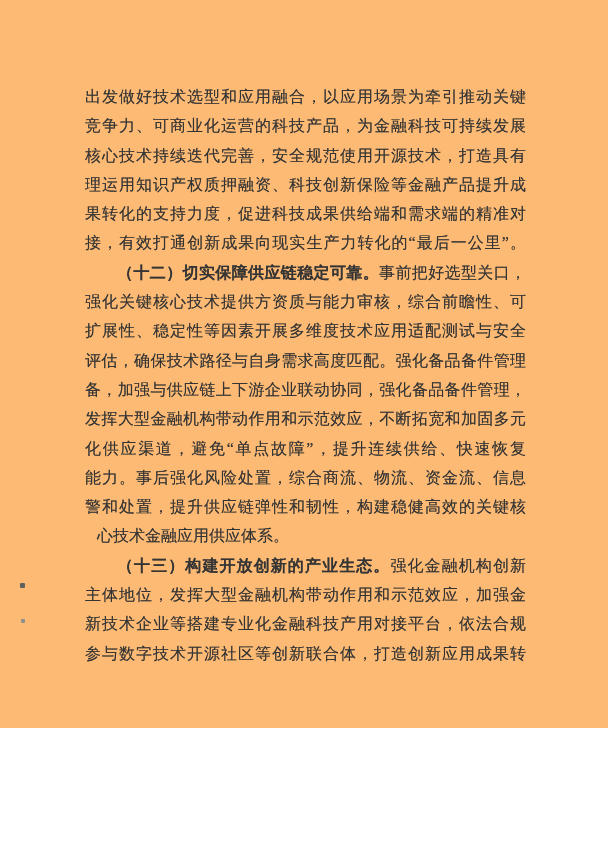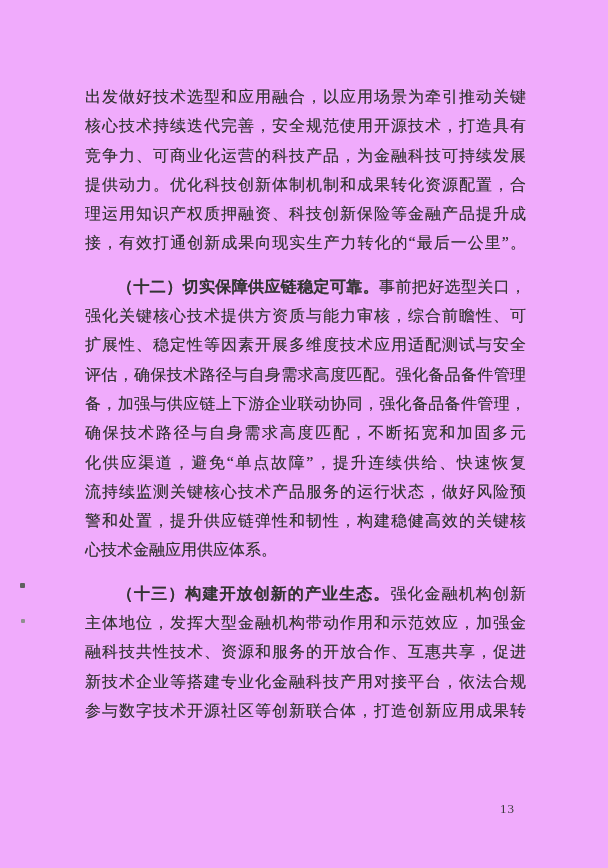--- a/index.html
+++ b/index.html
@@ -5,80 +5,80 @@
   * { box-sizing: border-box; }
   html, body { margin: 0; padding: 0; }
   body {
     width: 608px; height: 868px;
     background: #ffffff;
     font-family: "Liberation Serif", serif;
     overflow: hidden;
   }
   .page {
     position: relative;
-    width: 608px; height: 868px;
-    background: #f0abfc;
+    width: 608px; height: 728px;
+    background: #fdba74;
     overflow: hidden;
   }
   .text-block {
     position: absolute;
     left: 85px; top: 82px; width: 441px;
     color: #343434;
     text-shadow: 0 0 0.6px rgba(52,52,52,0.55);
   }
   .line {
     height: 29.3px;
     line-height: 29.3px;
     font-size: 16px;
     text-align: justify;
     text-align-last: justify;
     white-space: nowrap;
     overflow: visible;
   }
   .line.no-justify {
     text-align: left;
     text-align-last: left;
+    margin-left: 12px;
   }
-  .line.indent { text-indent: 2em; margin-top: 14px; }
+  .line.indent { text-indent: 2em; }
   .seg-bold { font-weight: bold; }
   .page-number {
     position: absolute;
     left: 500px; top: 801px; width: 34px;
     text-align: left;
     font-size: 13px;
     letter-spacing: 1px;
     color: #3a3a3a;
   }
   .speck { position: absolute; border-radius: 1px; }
   .speck-1 { left: 20px; top: 583px; width: 5px; height: 5px; background: #606060; }
   .speck-2 { left: 21px; top: 619px; width: 4px; height: 4px; background: #8f8f8f; }
 </style>
 </head>
 <body>
 
 <div class="page">
   <div class="text-block" id="text-block">
       <div class="line"><span>出发做好技术选型和应用融合，以应用场景为牵引推动关键</span></div>
+      <div class="line"><span>竞争力、可商业化运营的科技产品，为金融科技可持续发展</span></div>
       <div class="line"><span>核心技术持续迭代完善，安全规范使用开源技术，打造具有</span></div>
-      <div class="line"><span>竞争力、可商业化运营的科技产品，为金融科技可持续发展</span></div>
-      <div class="line"><span>提供动力。优化科技创新体制机制和成果转化资源配置，合</span></div>
       <div class="line"><span>理运用知识产权质押融资、科技创新保险等金融产品提升成</span></div>
+      <div class="line"><span>果转化的支持力度，促进科技成果供给端和需求端的精准对</span></div>
       <div class="line"><span>接，有效打通创新成果向现实生产力转化的“最后一公里”。</span></div>
       <div class="line indent"><span class="seg-bold">（十二）切实保障供应链稳定可靠。</span><span>事前把好选型关口，</span></div>
       <div class="line"><span>强化关键核心技术提供方资质与能力审核，综合前瞻性、可</span></div>
       <div class="line"><span>扩展性、稳定性等因素开展多维度技术应用适配测试与安全</span></div>
       <div class="line"><span>评估，确保技术路径与自身需求高度匹配。强化备品备件管理</span></div>
       <div class="line"><span>备，加强与供应链上下游企业联动协同，强化备品备件管理，</span></div>
-      <div class="line"><span>确保技术路径与自身需求高度匹配，不断拓宽和加固多元</span></div>
+      <div class="line"><span>发挥大型金融机构带动作用和示范效应，不断拓宽和加固多元</span></div>
       <div class="line"><span>化供应渠道，避免“单点故障”，提升连续供给、快速恢复</span></div>
-      <div class="line"><span>流持续监测关键核心技术产品服务的运行状态，做好风险预</span></div>
+      <div class="line"><span>能力。事后强化风险处置，综合商流、物流、资金流、信息</span></div>
       <div class="line"><span>警和处置，提升供应链弹性和韧性，构建稳健高效的关键核</span></div>
       <div class="line no-justify"><span>心技术金融应用供应体系。</span></div>
       <div class="line indent"><span class="seg-bold">（十三）构建开放创新的产业生态。</span><span>强化金融机构创新</span></div>
       <div class="line"><span>主体地位，发挥大型金融机构带动作用和示范效应，加强金</span></div>
-      <div class="line"><span>融科技共性技术、资源和服务的开放合作、互惠共享，促进</span></div>
       <div class="line"><span>新技术企业等搭建专业化金融科技产用对接平台，依法合规</span></div>
       <div class="line"><span>参与数字技术开源社区等创新联合体，打造创新应用成果转</span></div>
     </div>
   <div class="speck speck-1"></div>
   <div class="speck speck-2"></div>
   <div class="page-number">13</div>
 </div>
 
 </body></html>

